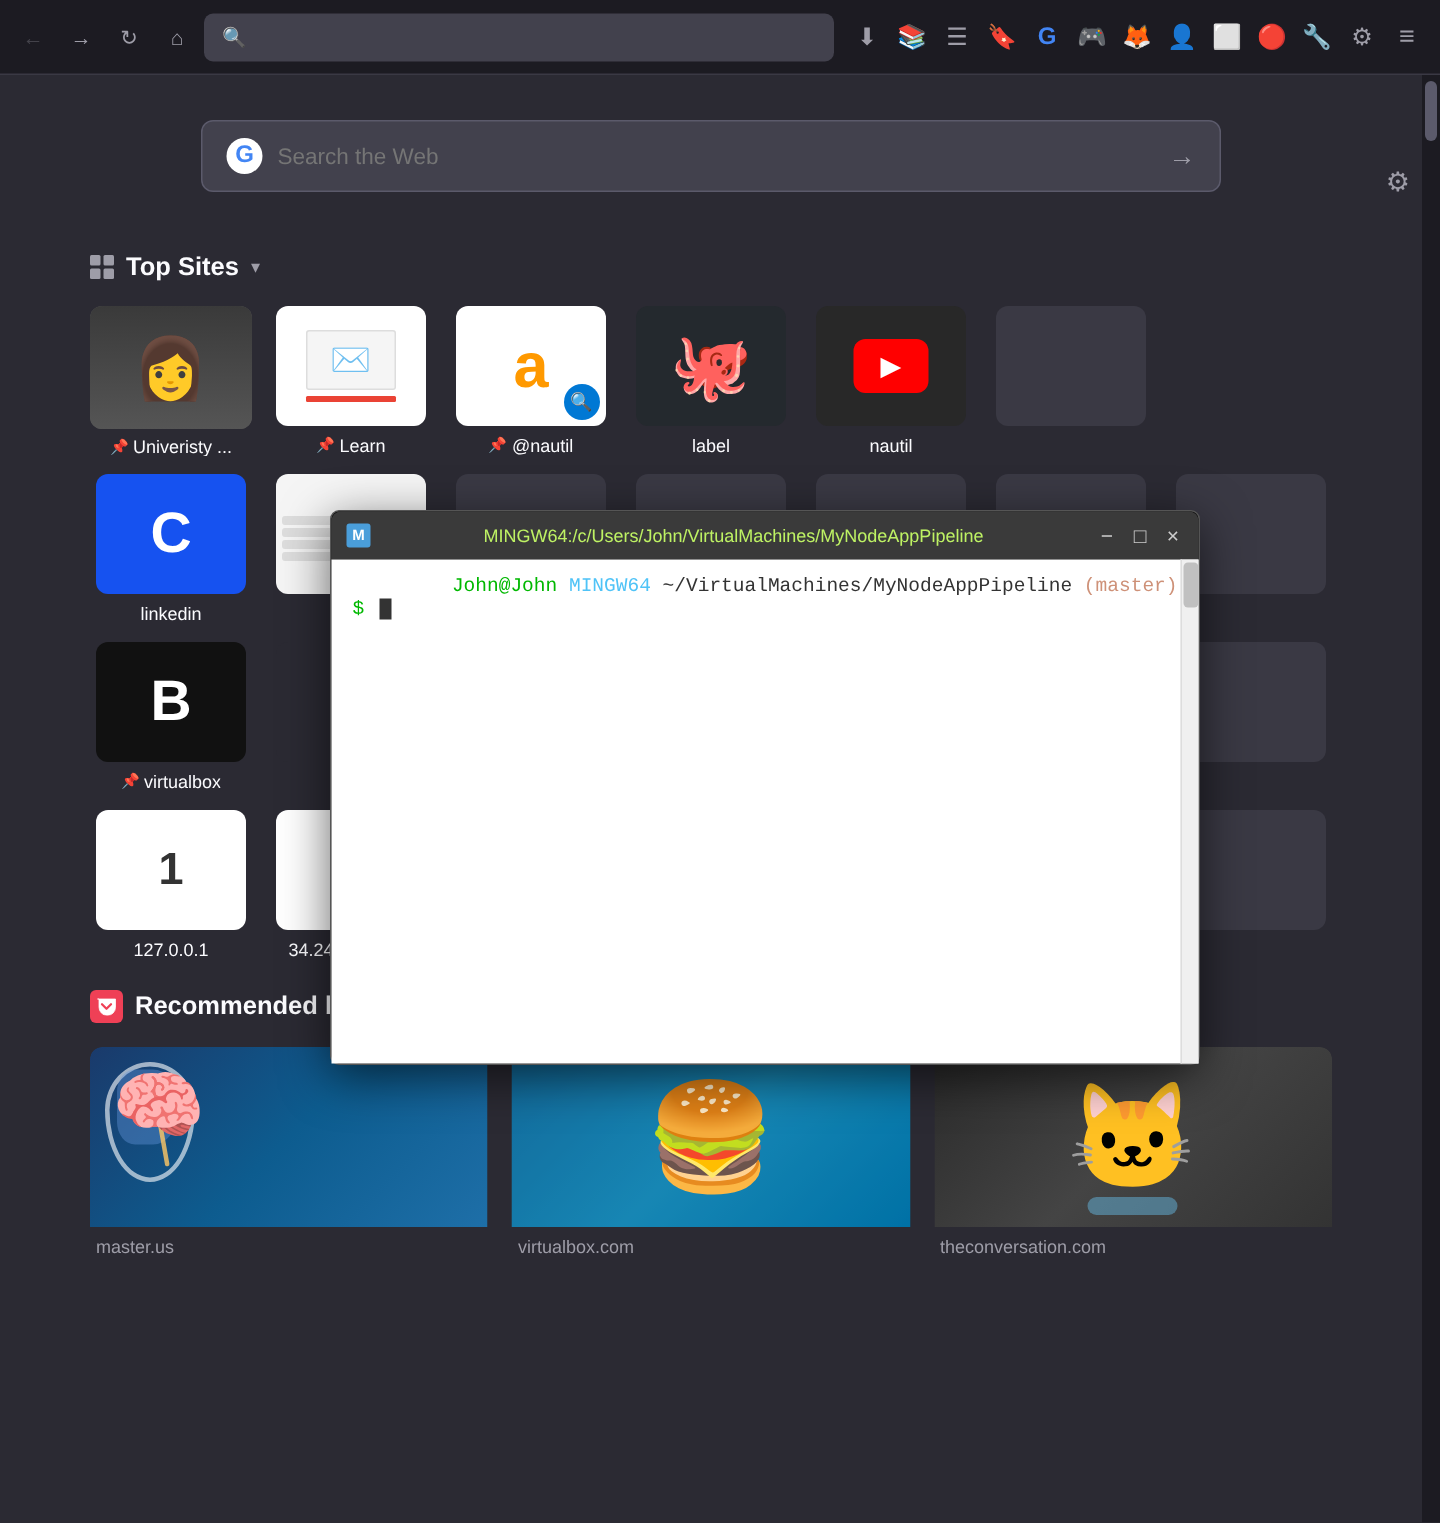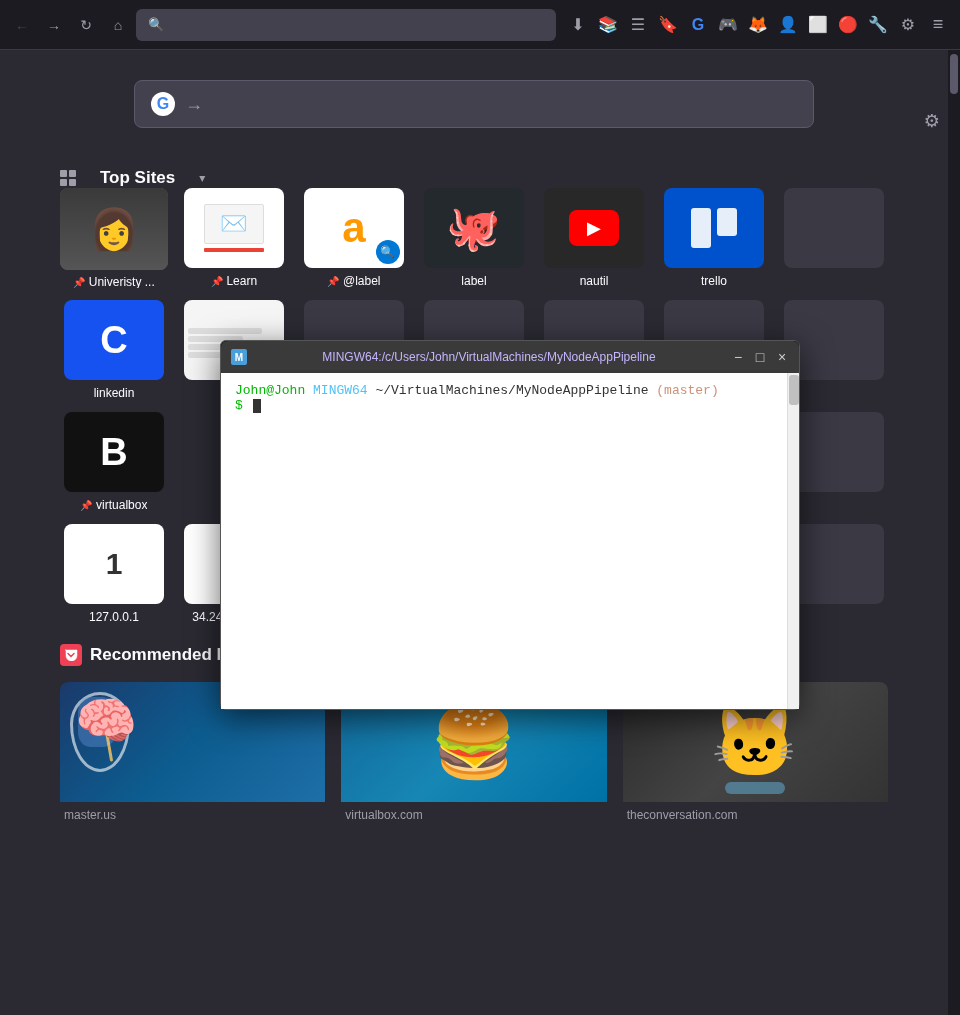--- a/index.html
+++ b/index.html
@@ -124,21 +124,22 @@
     }
     .search-arrow {
       color: #9e9da8;
       font-size: 18px;
     }
 
     
     .section-header {
       display: flex;
       align-items: center;
-      gap: 24px;
+      gap: 8px;
+      margin-bottom: 16px;
     }
     .section-title {
       color: #fbfbfe;
       font-size: 17px;
       font-weight: 600;
     }
     .grid-icon {
       display: grid;
       grid-template-columns: 1fr 1fr;
       gap: 2px;
@@ -257,21 +258,21 @@
       height: 32px;
       display: flex;
       align-items: center;
       padding: 0 10px;
       gap: 8px;
       border-radius: 6px 6px 0 0;
       flex-shrink: 0;
     }
     .terminal-title {
       flex: 1;
-      color: #c4b5fd;
+      color: #bef264;
       font-size: 12px;
       text-align: center;
     }
     .terminal-btn {
       width: 14px; height: 14px;
       border: none;
       background: transparent;
       color: #ccc;
       font-size: 14px;
       cursor: pointer;
@@ -353,20 +354,21 @@
 </div>
 
 <div class="newtab-content">
   <div class="main-content">
 
     <div class="settings-icon">⚙</div>
 
     <div class="search-container">
       <div class="search-box">
         <div class="google-logo">G</div>
+        <input type="text" placeholder="Search the Web" style="">
         <span class="search-arrow">→</span>
       </div>
     </div>
 
     <div class="top-sites-wrapper">
       <div class="section-header">
         <div class="grid-icon">
           <span></span>
             <span></span>
             <span></span>
@@ -405,49 +407,40 @@
 
         <div class="site-tile">
           <div class="site-thumbnail" style="background:white;position:relative;">
             <div style="display:flex;align-items:center;justify-content:center;width:100%;height:100%;">
               <span style="font-size:42px;color:#ff9900;font-weight:bold;">a</span>
             </div>
             <div style="position:absolute;bottom:4px;right:4px;background:#0078d4;border-radius:50%;width:24px;height:24px;display:flex;align-items:center;justify-content:center;color:white;font-size:12px;">🔍</div>
           </div>
           <span class="site-label">
               <span class="pin-icon">📌</span>
-              <span>@label</span>
+              <span>@nautil</span>
             </span>
         </div>
 
         <div class="site-tile">
           <div class="site-thumbnail" style="background:#24292e;display:flex;align-items:center;justify-content:center;">
             <span style="font-size:44px;color:white;">🐙</span>
           </div>
           <span class="site-label">label</span>
         </div>
 
         <div class="site-tile">
           <div class="site-thumbnail" style="background:#282828;display:flex;align-items:center;justify-content:center;">
             <span style="display:inline-block;width:50px;height:36px;background:#ff0000;border-radius:8px;display:flex;align-items:center;justify-content:center;">
               <span style="color:white;font-size:18px;">▶</span>
             </span>
           </div>
           <span class="site-label">nautil</span>
         </div>
 
-        <div class="site-tile">
-          <div class="site-thumbnail trello-thumb" style="background:#0052cc;display:flex;align-items:center;justify-content:center;">
-            <div style="display:flex;gap:6px;padding:8px;">
-              <div style="width:20px;height:40px;background:white;border-radius:3px;opacity:0.9;"></div>
-              <div style="width:20px;height:28px;background:white;border-radius:3px;opacity:0.9;"></div>
-            </div>
-          </div>
-          <span class="site-label">trello</span>
-        </div>
 
         <div class="site-tile">
           <div class="site-thumbnail" style="background:#3a3944;"></div>
           <span class="site-label"></span>
         </div>
       </div>
 
       <div class="site-row" style="display:grid;grid-template-columns:repeat(7,1fr);gap:12px;margin-bottom:12px;">
 
         <div class="site-tile">
@@ -632,21 +625,21 @@
 
 <div class="terminal-window">
   <div class="terminal-titlebar">
     <div class="mingw-icon">M</div>
     <span class="terminal-title">MINGW64:/c/Users/John/VirtualMachines/MyNodeAppPipeline</span>
     <button class="terminal-btn">−</button>
     <button class="terminal-btn">□</button>
     <button class="terminal-btn">×</button>
   </div>
   <div class="terminal-body">
-    <div style="color:#333;font-size:13px;font-family:'Courier New',monospace;">
+    <div style="color:#333;font-size:13px;font-family:'Courier New',monospace;text-align:right;">
       <span style="color:#00b800;">John@John</span>
       <span style="color:#4fc3f7;"> MINGW64</span>
       <span style="color:#333;"> ~/VirtualMachines/MyNodeAppPipeline</span>
       <span style="color:#ce9178;"> (master)</span>
     </div>
     <div style="color:#333;font-size:13px;font-family:'Courier New',monospace;">
       <span style="color:#00b800;">$</span>
       <span style="display:inline-block;width:8px;height:14px;background:#333;vertical-align:text-bottom;margin-left:2px;"></span>
     </div>
   </div>

